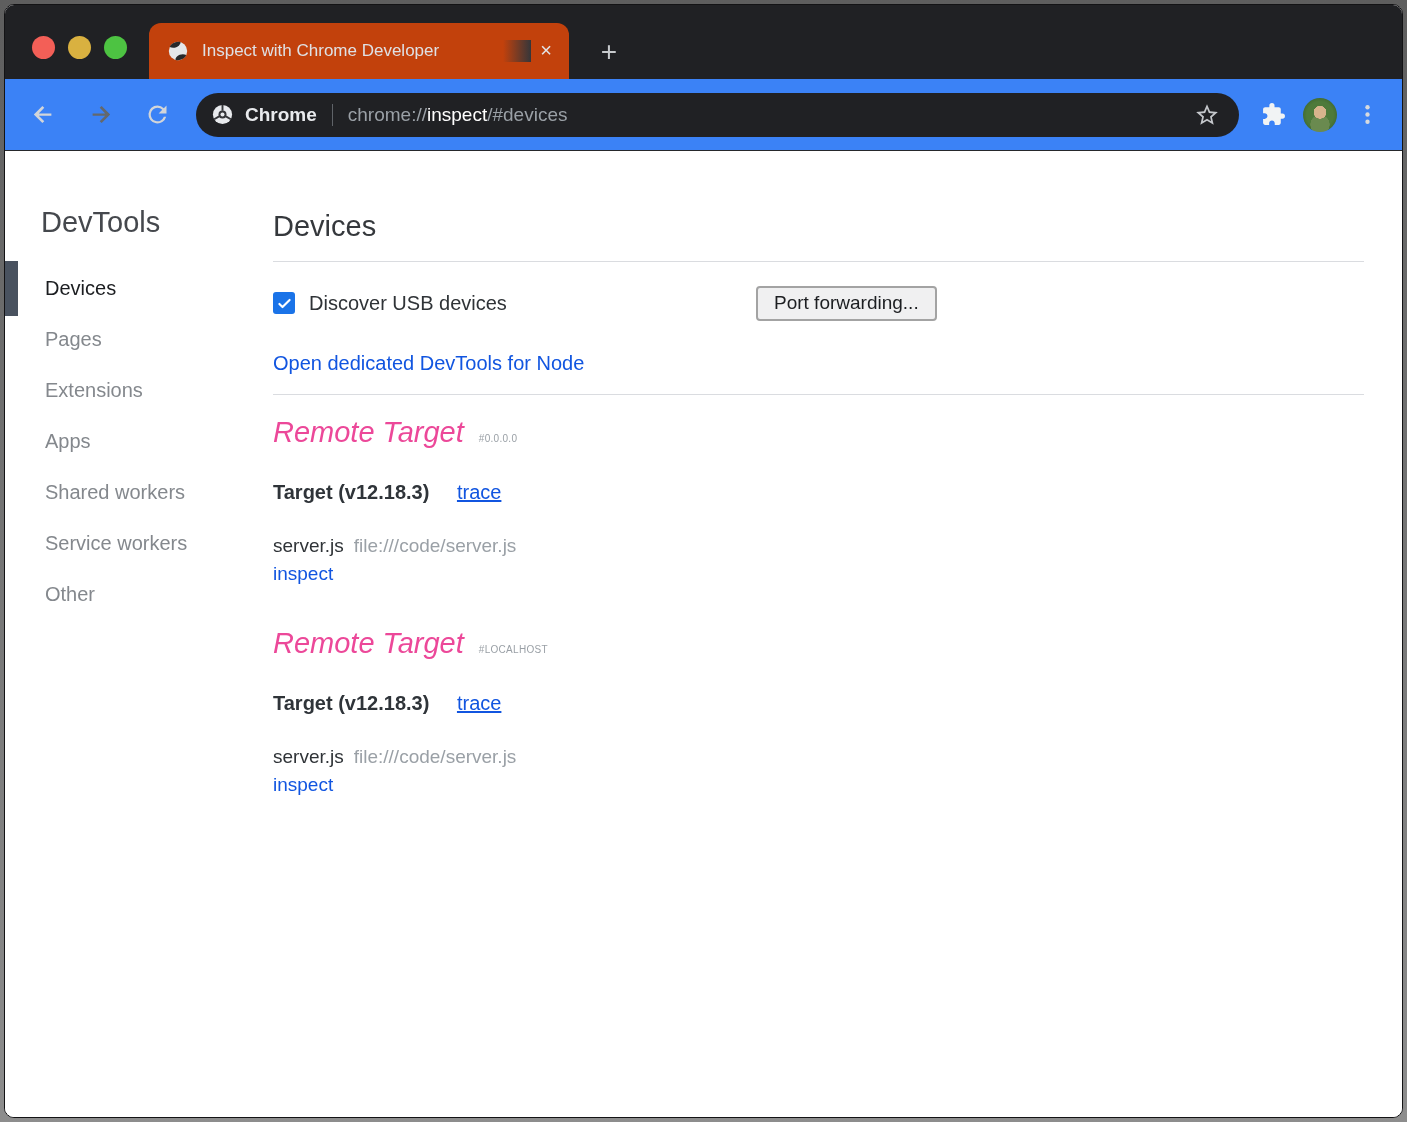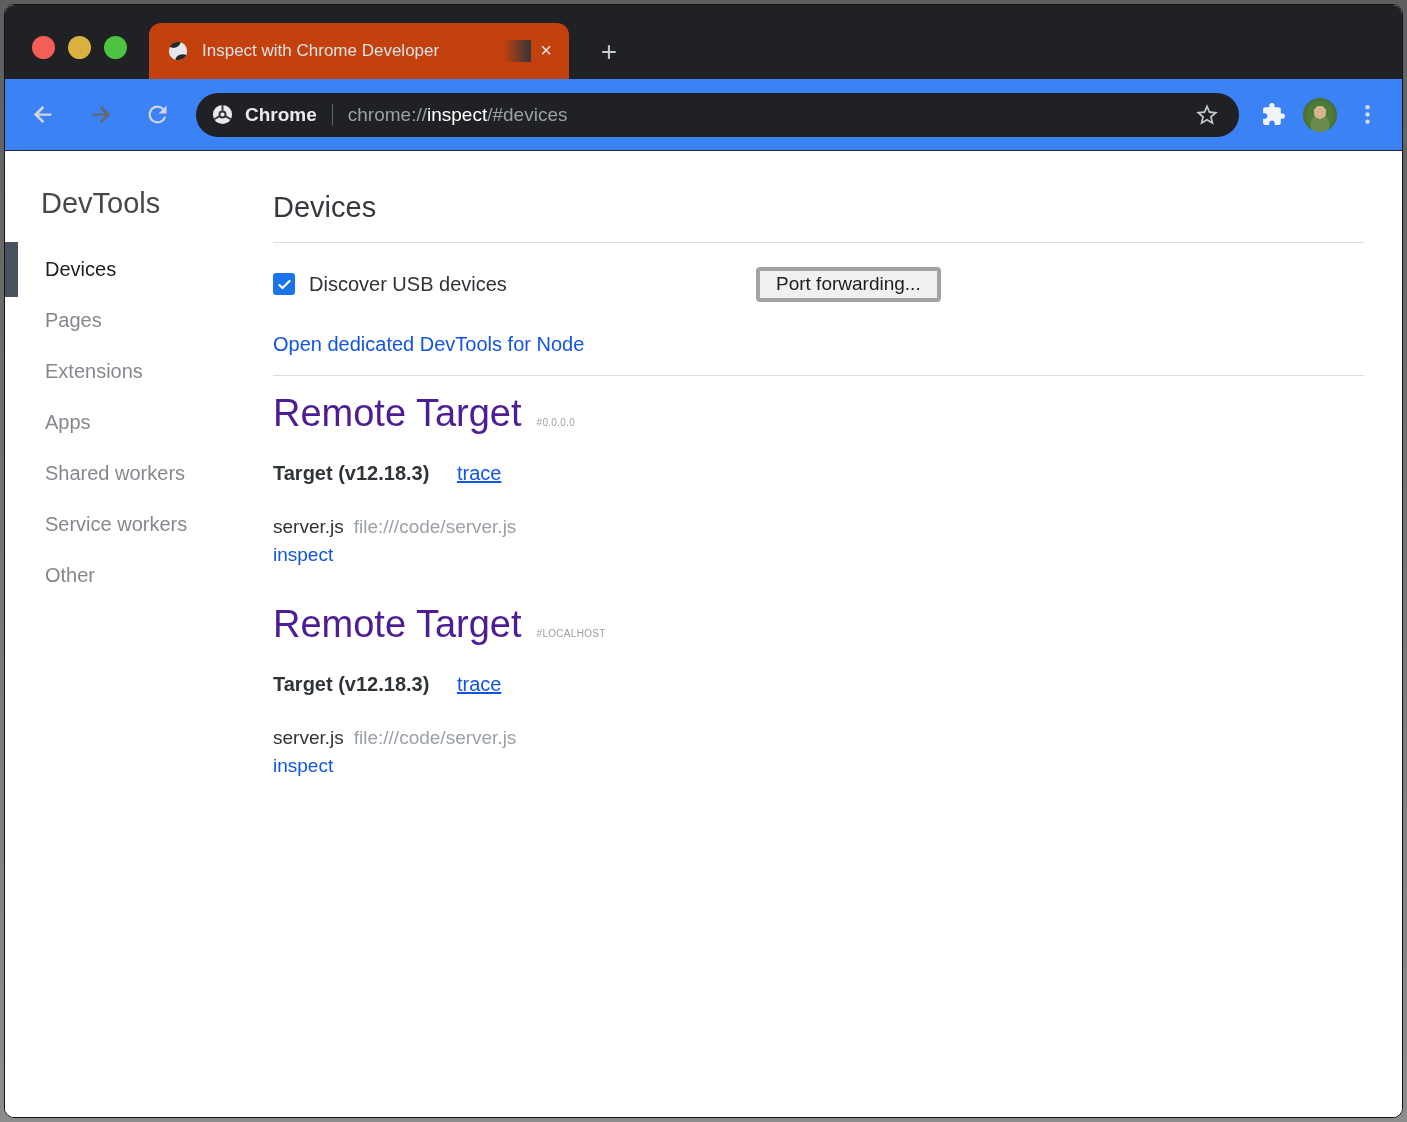--- a/index.html
+++ b/index.html
@@ -65,21 +65,21 @@
   .omni-spacer { flex:1; }
   .icon-btn { width:40px; height:40px; display:grid; place-items:center; border-radius:50%; flex:none; }
   .avatar {
     width:34px; height:34px; border-radius:50%; flex:none; margin:0 10px;
     background:
       radial-gradient(circle at 50% 42%, #d8b48c 0 24%, rgba(0,0,0,0) 25%),
       radial-gradient(circle at 50% 78%, #6a8a4f 0 30%, rgba(0,0,0,0) 31%),
       radial-gradient(circle at 50% 50%, #4e7a3a 0 55%, #2f5526 100%);
   }
   
-  .content { flex:1; display:flex; background:#fff; overflow:hidden; }
+  .content { flex:1; display:flex; background:#fff; overflow:hidden;margin-top:19px; }
   .sidebar { width:268px; flex:none; padding-top:36px; position:relative; }
   .sidebar-title { font-size:29px; font-weight:400; color:#45484d; margin:0 0 24px 36px; }
   .side-item {
     position:relative; height:51px; line-height:51px;
     padding-left:40px; font-size:20px; color:#84888d; cursor:default;
   }
   .side-item.selected { color:#1b1d20; }
   .side-item.selected::before {
     content:""; position:absolute; left:0; top:-2px; width:13px; height:55px;
     background:#49525f;
@@ -91,30 +91,30 @@
   .option-row { display:flex; align-items:center; height:38px; margin-bottom:18px; }
   .option-left { width:483px; display:flex; align-items:center; }
   .checkbox {
     width:22px; height:22px; border-radius:3px; background:#1a73e8;
     display:grid; place-items:center; flex:none; cursor:pointer;
   }
   .option-label { margin-left:14px; font-size:20px; color:#2f3337; }
   .gray-btn {
     font-family:"Liberation Sans","DejaVu Sans",sans-serif;
     font-size:19px; color:#1c1e21; background:#f0f0f1;
-    border:4px solid #a3a3a3; border-radius:4px;
+    border:2px solid #a3a3a3; border-radius:4px;
     height:35px; padding:0 16px; cursor:pointer;
   }
   a.blue-link { color:#1155e0; text-decoration:none; cursor:pointer; }
   .node-link { display:inline-block; margin-top:12px; font-size:20px; }
   .rule2 { margin-top:19px; }
   .rt-section { margin-top:19px; }
   .rt-section + .rt-section { margin-top:37px; }
   .rt-head { display:flex; align-items:baseline; gap:15px; }
-  .rt-title { font-size:38px; font-weight:400; color:#4c1d95; line-height:36px; }
+  .rt-title { font-size:29px; font-weight:400; color:#ec4899; line-height:36px;font-style:italic; }
   .rt-tag { font-size:10px; color:#9aa0a6; letter-spacing:0.3px;text-align:center; }
   .rt-target { margin-top:28px; font-size:20px; line-height:28px; }
   .rt-target .name { font-weight:700; color:#2f3439; }
   .rt-target .trace { margin-left:22px; font-size:20px;text-decoration:underline; }
   .rt-props { margin-top:26px; font-size:19px; line-height:28px; }
   .rt-file { color:#2f3337; }
   .rt-url { color:#9aa0a6; margin-left:10px; }
   .rt-inspect { display:inline-block; font-size:19px; }
 </style>
 </head>

